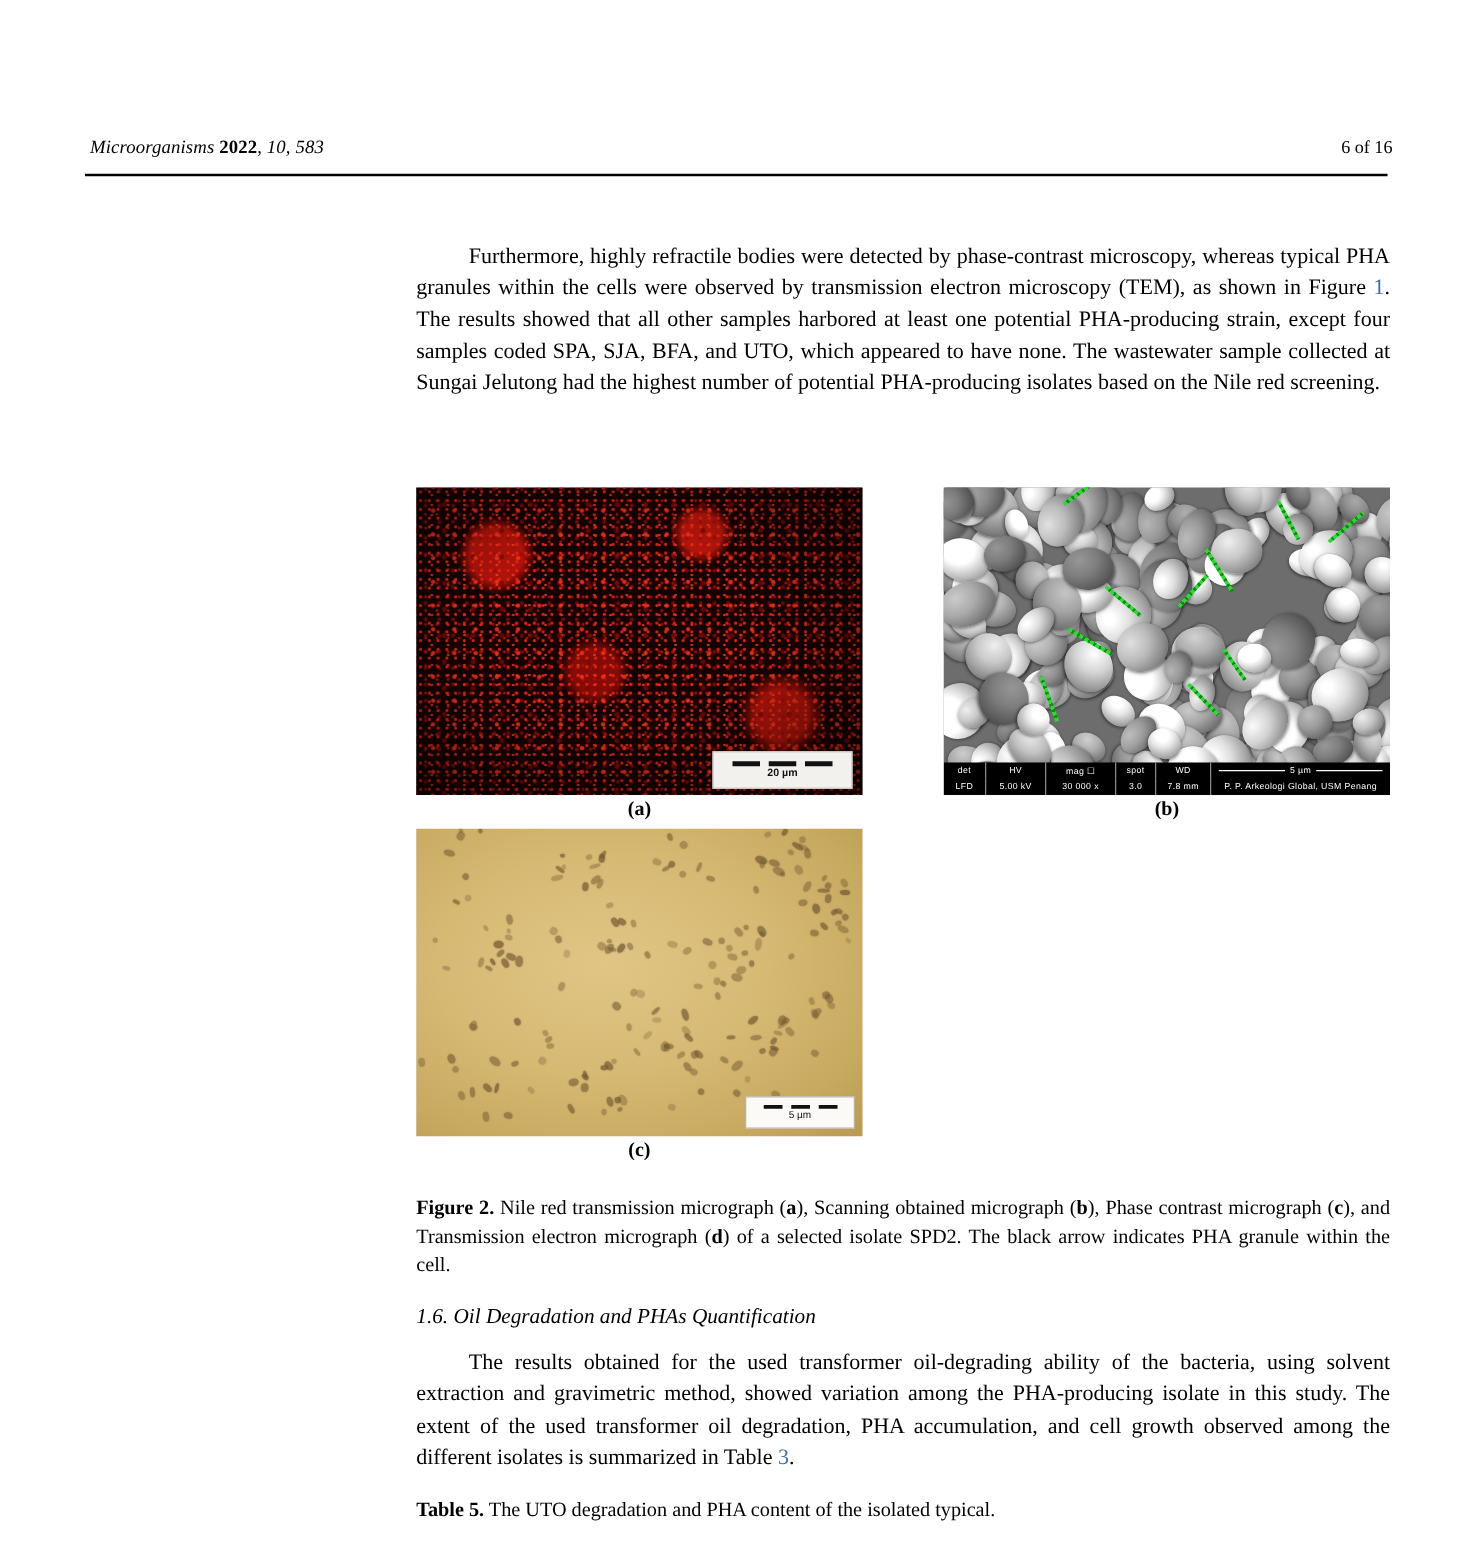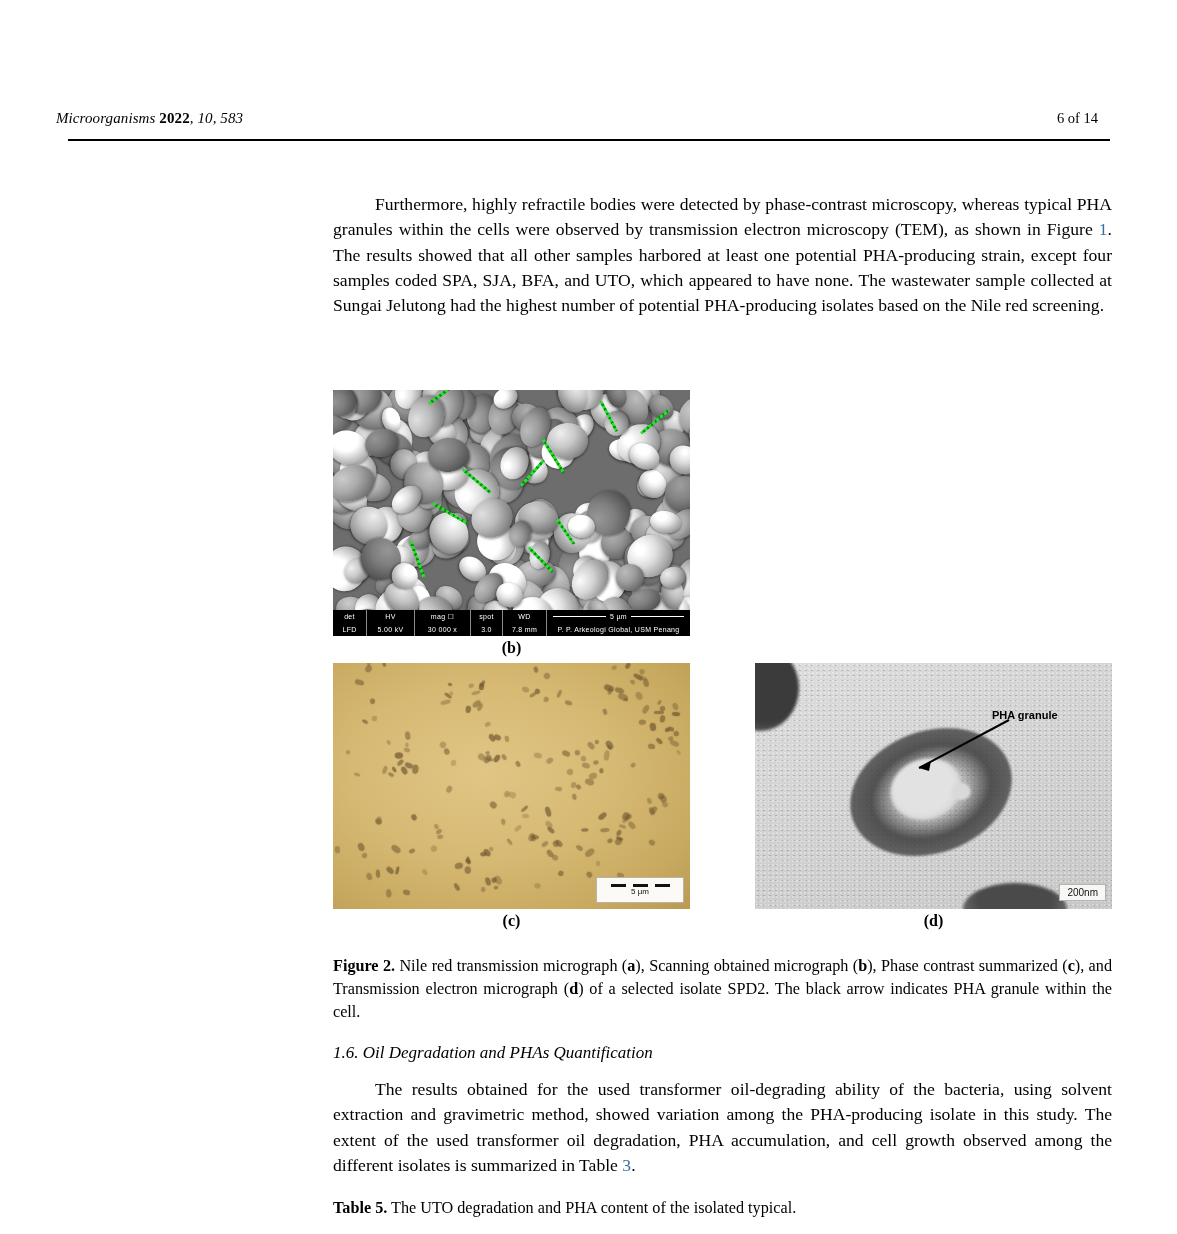--- a/index.html
+++ b/index.html
@@ -10,21 +10,21 @@
     background: #ffffff;
     font-family: "Liberation Serif", "DejaVu Serif", serif;
     color: #000000;
     position: relative;
     overflow: hidden;
   }
 
   
   #page-header {
     position: absolute;
-    left: 56px; top: 110px; width: 1042px;
+    left: 72px; top: 110px; width: 1042px;
     display: flex; align-items: flex-end; justify-content: space-between;
     font-size: 15px;
   }
   #journal-line { font-style: italic; letter-spacing: .1px; }
   #journal-line .vol { font-style: normal; font-weight: bold; }
   #journal-line .issue { font-style: italic; }
   #page-number { font-size: 14.5px; }
   #header-rule {
     position: absolute; left: 68px; top: 139px;
     width: 1042px; height: 2px; background: #000;
@@ -240,30 +240,46 @@
     position: absolute; left: 333px; top: 1197px; width: 779px;
     font-size: 16.2px; line-height: 1.4;
   }
   #table-caption b { font-weight: bold; }
 </style>
 </head>
 <body>
 
 <div id="page-header">
   <div id="journal-line"><span>Microorganisms</span><span> </span><span class="vol">2022</span><span>, </span><span class="issue">10</span><span>, </span><span>583</span></div>
-  <div id="page-number">6 of 14</div>
+  <div id="page-number">6 of 16</div>
 </div>
 <div id="header-rule"></div>
 
 <div class="body-col indent" id="para-1"><span>Furthermore, highly refractile bodies were detected by phase-contrast microscopy, whereas typical PHA granules within the cells were observed by transmission electron microscopy (TEM), as shown in Figure </span><span class="lnk">1</span><span>. The results showed that all other samples harbored at least one potential PHA-producing strain, except four samples coded SPA, SJA, BFA, and UTO, which appeared to have none. The wastewater sample collected at Sungai Jelutong had the highest number of potential PHA-producing isolates based on the Nile red screening.</span></div>
 
 <div id="figure-1">
 
   <div class="fig-row">
 
+    <div class="fig-cell">
+      <div class="panel" id="panel-a">
+        <div class="speckle"></div>
+        <div class="speckle2"></div>
+        <div class="vignette"></div>
+        <div class="scalebar-a">
+          <div class="ticks">
+              <i></i>
+              <i></i>
+              <i></i>
+            </div>
+          <div class="lbl">20 µm</div>
+        </div>
+      </div>
+      <div class="panel-caption">(a)</div>
+    </div>
 
     <div class="fig-cell">
       <div class="panel" id="panel-b">
         <div class="sem-field" id="sem-field">
             <div class="coccus" style="width: 34.7413px; height: 35.3463px; left: 164.063px; top: 168.938px; transform: rotate(-34.624deg); filter: brightness(0.809696);"></div>
             <div class="coccus" style="width: 41.6347px; height: 42.3126px; left: 187.14px; top: 218.565px; transform: rotate(43.784deg); filter: brightness(1.20342);"></div>
             <div class="coccus" style="width: 38.1917px; height: 37.6963px; left: 54.5071px; top: -6.10843px; transform: rotate(51.2073deg); filter: brightness(0.85614);"></div>
             <div class="coccus" style="width: 32.9433px; height: 24.2422px; left: 158.569px; top: 150.195px; transform: rotate(88.6707deg); filter: brightness(0.818383);"></div>
             <div class="coccus" style="width: 27.3936px; height: 21.2246px; left: 64.93px; top: 222.254px; transform: rotate(-24.6819deg); filter: brightness(1.31988);"></div>
             <div class="coccus" style="width: 29.0364px; height: 28.4726px; left: 322.614px; top: 19.6617px; transform: rotate(72.4105deg); filter: brightness(1.03853);"></div>
@@ -708,39 +724,22 @@
               <i></i>
               <i></i>
               <i></i>
             </div>
           <div class="lbl">5 µm</div>
         </div>
       </div>
       <div class="panel-caption">(c)</div>
     </div>
 
-    <div class="fig-cell">
-      <div class="panel" id="panel-d">
-        <div id="tem-bg"></div>
-        <div id="tem-cell-tl"></div>
-        <div id="tem-cell"></div>
-        <div id="tem-granule"></div>
-        <div id="tem-granule-2"></div>
-        <div id="tem-cell-bot"></div>
-        <svg id="tem-arrow" width="110" height="62" viewBox="0 0 110 62">
-          <line x1="104" y1="5" x2="14" y2="53" stroke="#000" stroke-width="2"></line>
-          <polygon points="14,53 26,46 24,56" fill="#000"></polygon>
-        </svg>
-        <div id="tem-label">PHA granule</div>
-        <div class="scalebar-d"><span>200nm</span></div>
-      </div>
-      <div class="panel-caption">(d)</div>
-    </div>
   </div>
 </div>
 
-<div id="figure-caption"><b>Figure 2.</b><span> Nile red transmission micrograph (</span><b>a</b><span>), Scanning obtained micrograph (</span><b>b</b><span>), Phase contrast summarized (</span><b>c</b><span>), and Transmission electron micrograph (</span><b>d</b><span>) of a selected isolate SPD2. The black arrow indicates PHA granule within the cell.</span></div>
+<div id="figure-caption"><b>Figure 2.</b><span> Nile red transmission micrograph (</span><b>a</b><span>), Scanning obtained micrograph (</span><b>b</b><span>), Phase contrast micrograph (</span><b>c</b><span>), and Transmission electron micrograph (</span><b>d</b><span>) of a selected isolate SPD2. The black arrow indicates PHA granule within the cell.</span></div>
 
 <div id="section-heading">1.6. Oil Degradation and PHAs Quantification</div>
 
 <div class="body-col indent" id="para-2"><span>The results obtained for the used transformer oil-degrading ability of the bacteria, using solvent extraction and gravimetric method, showed variation among the PHA-producing isolate in this study. The extent of the used transformer oil degradation, PHA accumulation, and cell growth observed among the different isolates is summarized in Table </span><span class="lnk">3</span><span>.</span></div>
 
 <div id="table-caption"><b>Table 5.</b><span> The UTO degradation and PHA content of the isolated typical.</span></div>
 
 </body></html>

